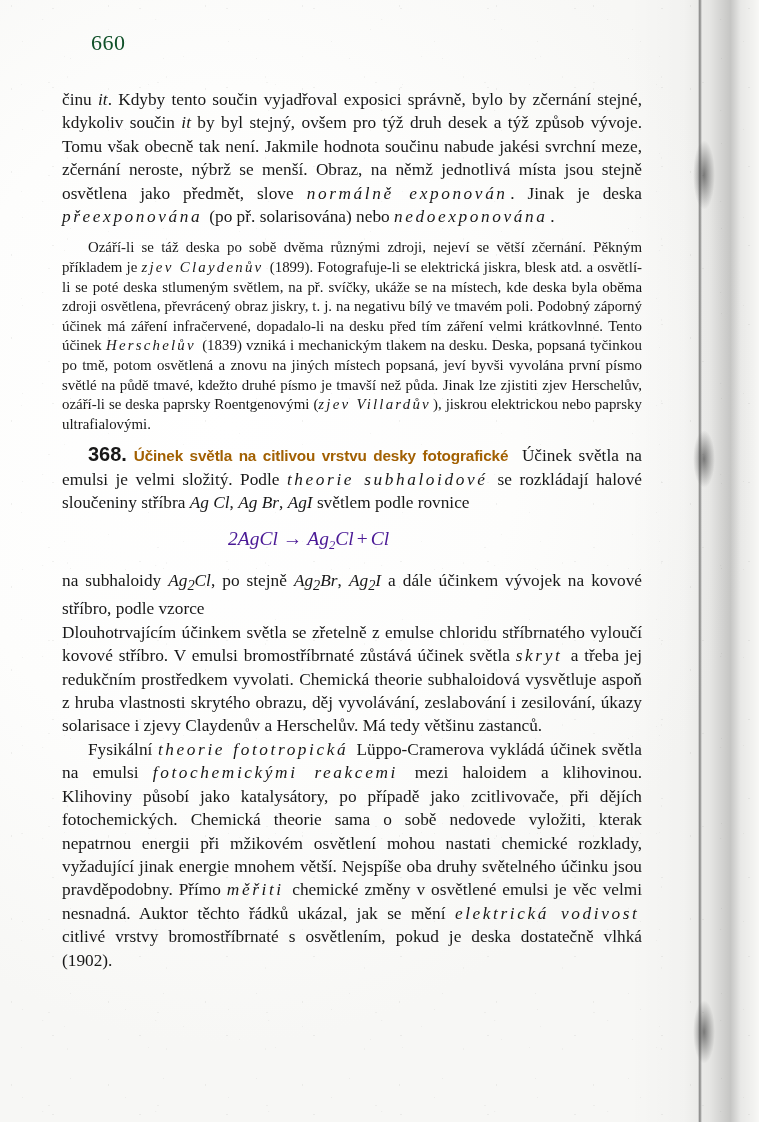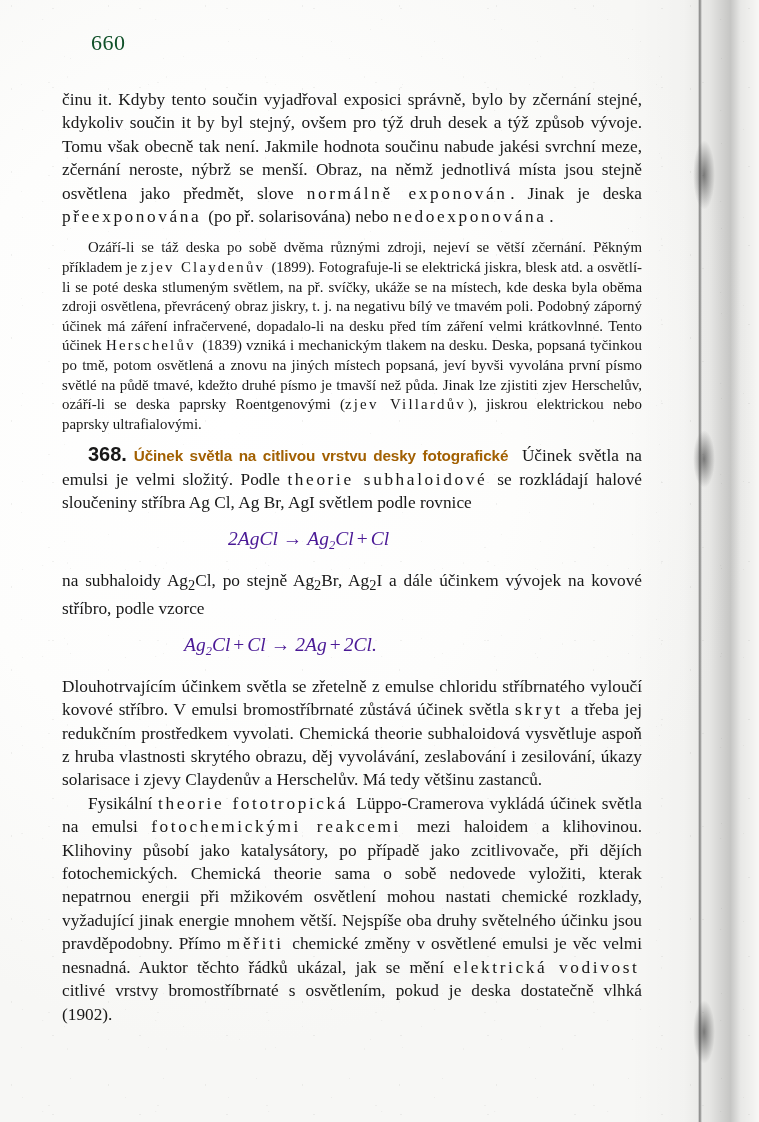--- a/index.html
+++ b/index.html
@@ -127,24 +127,25 @@
     line-height: 19.6px;
     text-indent: 26px;
     margin-top: 10px;
   }
   p.indent { text-indent: 26px; }
 
   
   .sp {
     letter-spacing: 2.6px;
     padding-right: 2.6px;
+    font-style: italic;
   }
   p.small .sp { letter-spacing: 2.2px; padding-right: 2.2px; }
 
-  .it { }
+  .it { font-style: italic; }
 
   
   .sec-head {
     font-family: "Liberation Sans", sans-serif;
     font-weight: bold;
     font-size: 15.3px;
     letter-spacing: -0.15px;
     color: #a16207;
   }
   .sec-num {
@@ -203,20 +204,19 @@
     <p class="small"><span>Ozáří-li se táž deska po sobě dvěma různými zdroji, nejeví se větší zčernání. Pěkným příkladem je </span><span class="sp">zjev</span><span> </span><span class="sp">Claydenův</span><span> (1899). Fotografuje-li se elektrická jiskra, blesk atd. a osvětlí-li se poté deska stlumeným světlem, na př. svíčky, ukáže se na místech, kde deska byla oběma zdroji osvětlena, převrácený obraz jiskry, t. j. na negativu bílý ve tmavém poli. Podobný záporný účinek má záření infračervené, dopadalo-li na desku před tím záření velmi krátkovlnné. Tento účinek </span><span class="sp">Herschelův</span><span> (1839) vzniká i mechanickým tlakem na desku. Deska, popsaná tyčinkou po tmě, potom osvětlená a znovu na jiných místech popsaná, jeví byvši vyvolána první písmo světlé na půdě tmavé, kdežto druhé písmo je tmavší než půda. Jinak lze zjistiti zjev Herschelův, ozáří-li se deska paprsky Roentgenovými (</span><span class="sp">zjev</span><span> </span><span class="sp">Villardův</span><span>), jiskrou elektrickou nebo paprsky ultrafialovými.</span></p>
 
     <div class="para-gap"></div>
 
     <p class="main indent"><span class="sec-num">368.</span> <span class="sec-head">Účinek světla na citlivou vrstvu desky fotografické</span>&nbsp; <span>Účinek světla na emulsi je velmi složitý. Podle </span><span class="sp">theorie</span><span> </span><span class="sp">subhaloidové</span><span> se rozkládají halové sloučeniny stříbra </span><span class="it">Ag Cl</span><span>, </span><span class="it">Ag Br</span><span>, </span><span class="it">AgI</span><span> světlem podle rovnice</span></p>
 
     <div class="equation"><span>2</span><span>AgCl</span><span class="arrow">→</span><span>Ag</span><sub>2</sub><span>Cl</span><span class="eqop">+</span><span>Cl</span></div>
 
     <p class="main"><span>na subhaloidy </span><span class="it">Ag</span><sub class="it">2</sub><span class="it">Cl</span><span>, po stejně </span><span class="it">Ag</span><sub class="it">2</sub><span class="it">Br</span><span>, </span><span class="it">Ag</span><sub class="it">2</sub><span class="it">I</span><span> a dále účinkem vývojek na kovové stříbro, podle vzorce</span></p>
 
-    <div class="equation eq2"><span>Ag</span><sub>2</sub><span>Cl</span><span class="eqop">+</span><span>Cl</span><span class="arrow">→</span><span>2</span><span>Ag</span><span class="eqop">+</span><span>2</span><span>Cl</span><span>.</span></div>
 
     <p class="main"><span>Dlouhotrvajícím účinkem světla se zřetelně z emulse chloridu stříbrnatého vyloučí kovové stříbro. V emulsi bromostříbrnaté zůstává účinek světla </span><span class="sp">skryt</span><span> a třeba jej redukčním prostředkem vyvolati. Chemická theorie subhaloidová vysvětluje aspoň z hruba vlastnosti skrytého obrazu, děj vyvolávání, zeslabování i zesilování, úkazy solarisace i zjevy Claydenův a Herschelův. Má tedy většinu zastanců.</span></p>
 
     <p class="main indent"><span>Fysikální </span><span class="sp">theorie</span><span> </span><span class="sp">fototropická</span><span> Lüppo-Cramerova vykládá účinek světla na emulsi </span><span class="sp">fotochemickými</span><span> </span><span class="sp">reakcemi</span><span> mezi haloidem a klihovinou. Klihoviny působí jako katalysátory, po případě jako zcitlivovače, při dějích fotochemických. Chemická theorie sama o sobě nedovede vyložiti, kterak nepatrnou energii při mžikovém osvětlení mohou nastati chemické rozklady, vyžadující jinak energie mnohem větší. Nejspíše oba druhy světelného účinku jsou pravděpodobny. Přímo </span><span class="sp">měřiti</span><span> chemické změny v osvětlené emulsi je věc velmi nesnadná. Auktor těchto řádků ukázal, jak se mění </span><span class="sp">elektrická</span><span> </span><span class="sp">vodivost</span><span> citlivé vrstvy bromostříbrnaté s osvětlením, pokud je deska dostatečně vlhká (1902).</span></p>
 
   </div>
 </div>
 
 </body></html>

